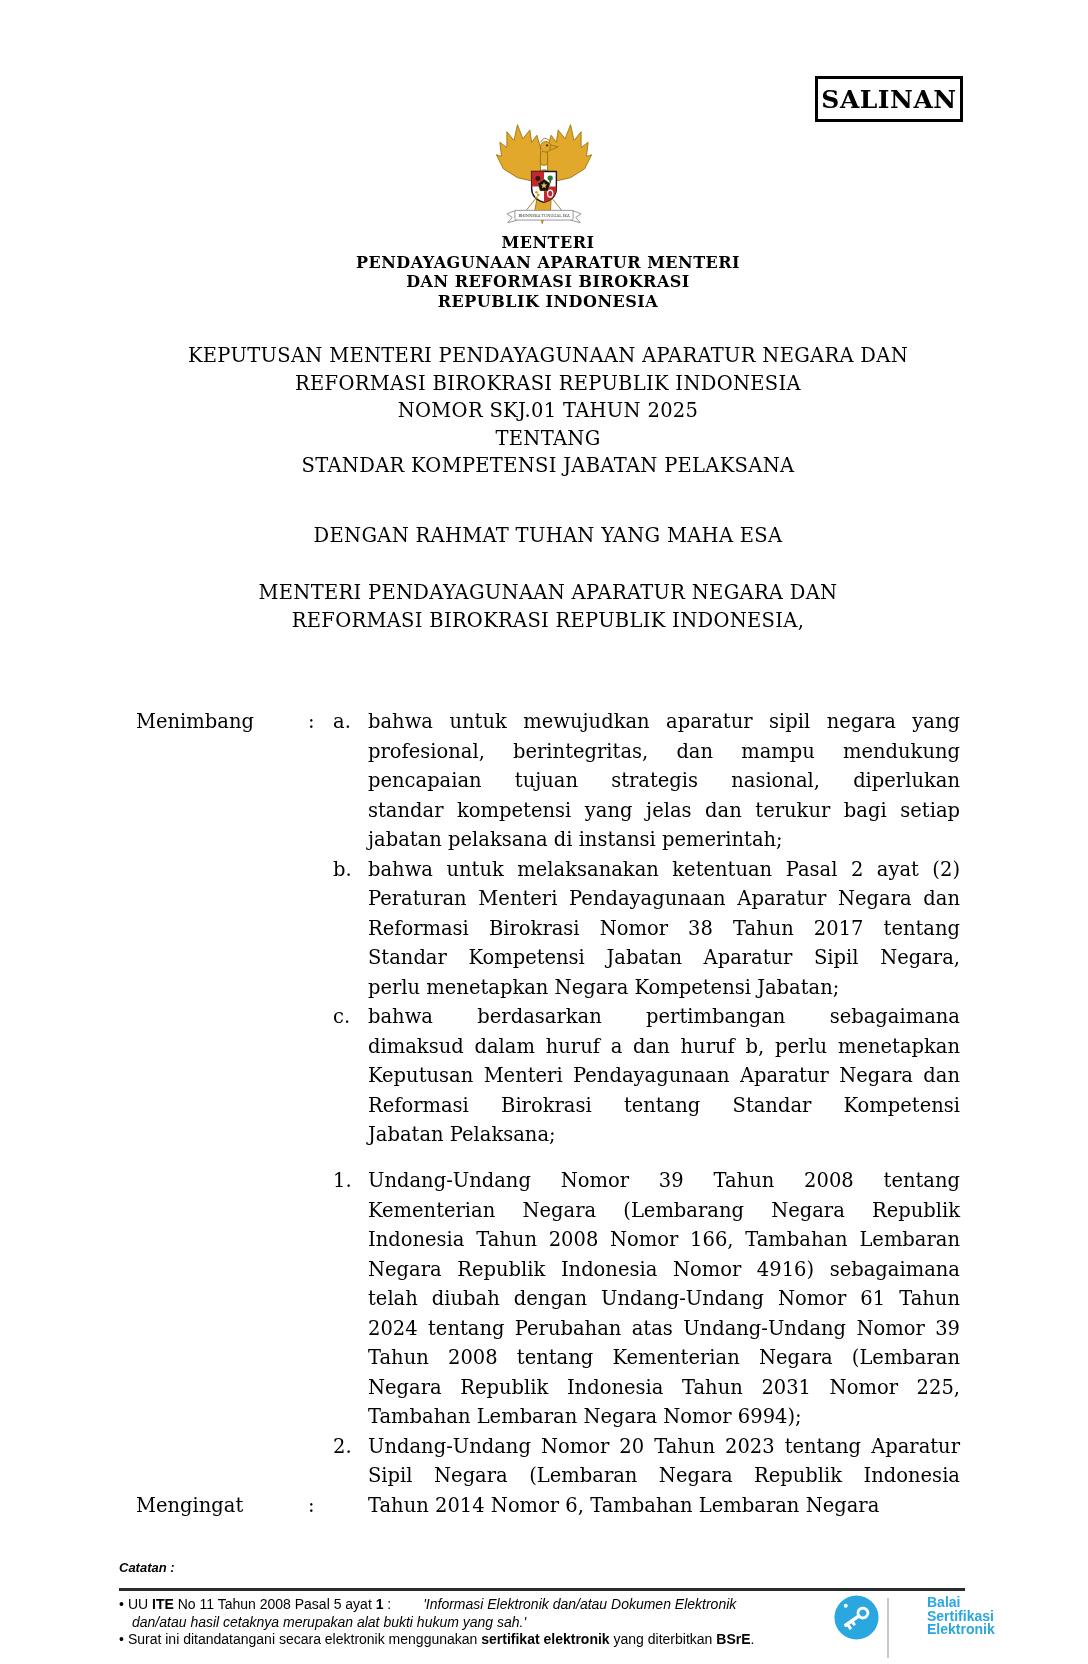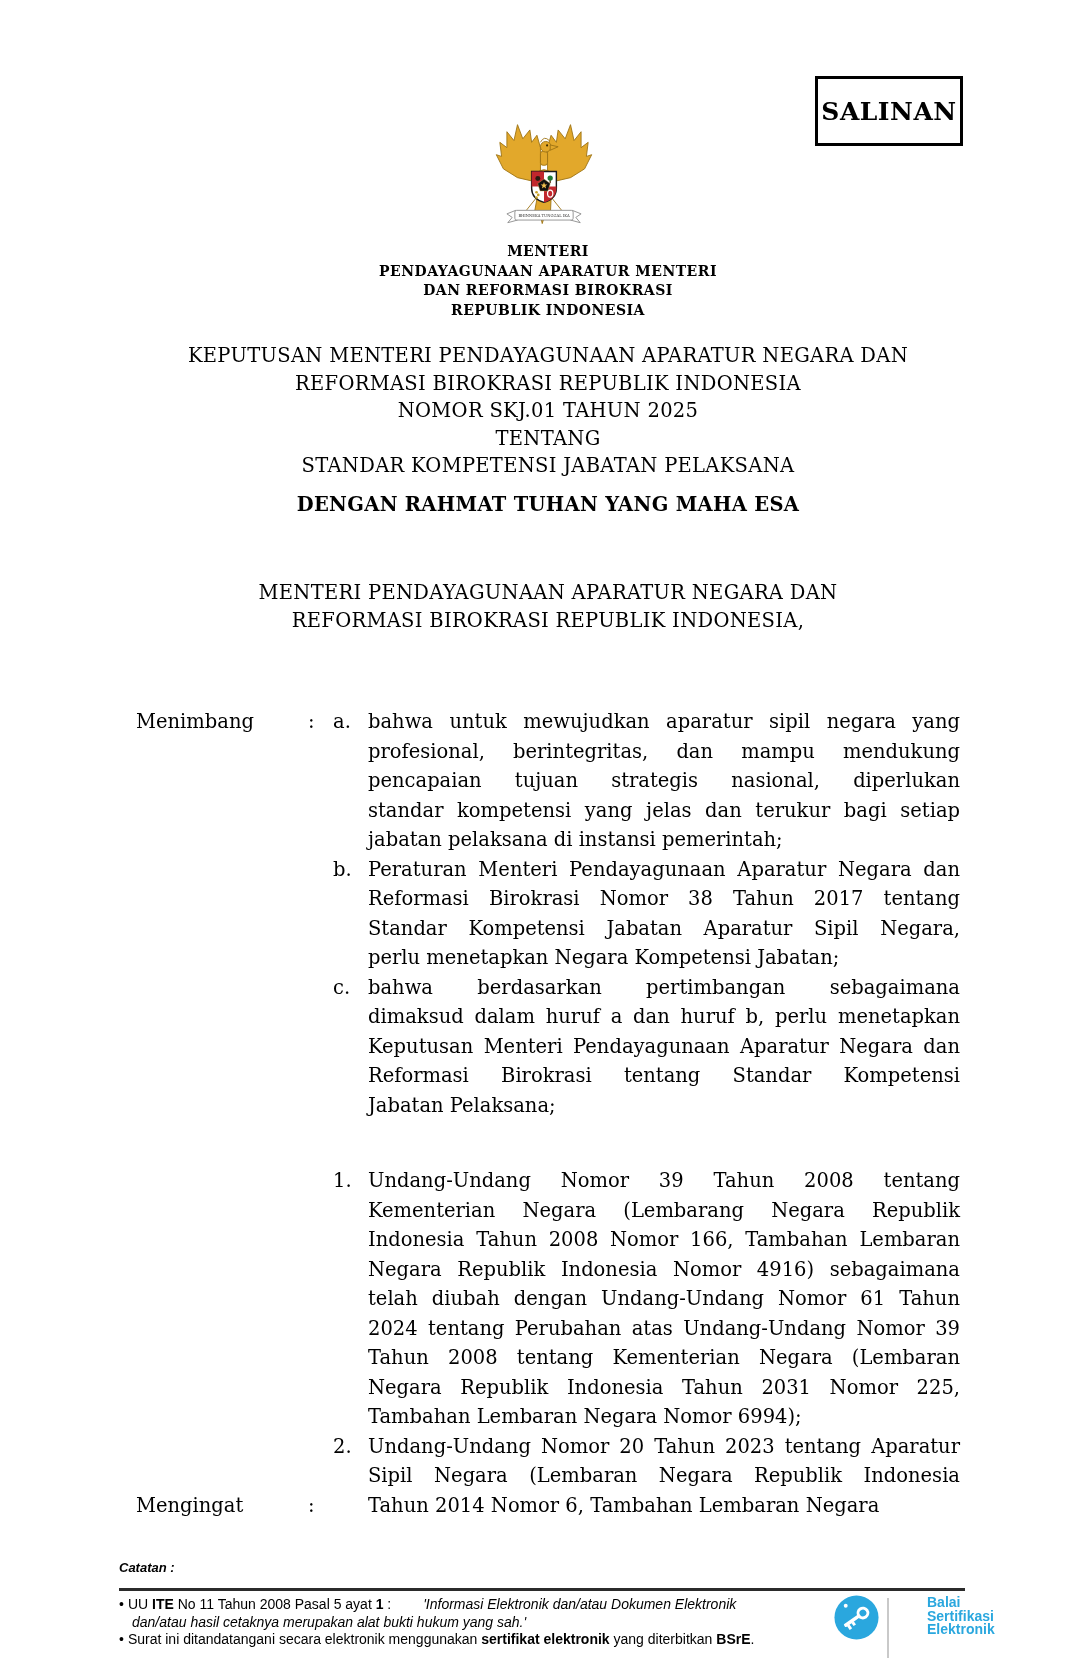--- a/index.html
+++ b/index.html
@@ -1,33 +1,33 @@
 <!DOCTYPE html>
 <html><head>
 <meta charset="utf-8">
 <style>
   html,body{margin:0;padding:0;background:#ffffff;}
   .page{position:relative;width:1088px;height:1664px;background:#fff;overflow:hidden;
         font-family:"DejaVu Serif","Liberation Serif",serif;color:#000;}
 
   
-  .salinan-box{position:absolute;left:815px;top:76px;width:148px;height:70px;
+  .salinan-box{position:absolute;left:815px;top:76px;width:148px;height:46px;
     border:3px solid #000;box-sizing:border-box;display:flex;align-items:center;justify-content:center;}
   .salinan-box span{font-weight:bold;font-size:25px;letter-spacing:0.5px;}
 
   
   .garuda{position:absolute;left:491px;top:119px;}
-  .ministry{position:absolute;left:136px;top:242px;width:824px;text-align:center;
-    font-weight:bold;font-size:14px;line-height:19.5px;letter-spacing:0.5px;}
+  .ministry{position:absolute;left:136px;top:233px;width:824px;text-align:center;
+    font-weight:bold;font-size:16px;line-height:19.5px;letter-spacing:0.5px;}
 
   
   .centerblock{position:absolute;left:136px;width:824px;text-align:center;
     font-size:19.5px;line-height:27.5px;letter-spacing:0.3px;}
   .doc-title{top:342px;}
-  .invocation{top:491px;font-weight:bold;}
+  .invocation{top:522px;}
   .authority{top:579px;}
 
   
   .clause{position:absolute;left:136px;width:824px;display:flex;
     font-size:19.5px;line-height:29.5px;margin-top:16px;}
   .clause-label{width:172px;flex:none;}
   .clause-colon{width:25px;flex:none;}
   .clause-items{flex:1;}
   .citem{display:flex;}
   .item-marker{width:35px;flex:none;}
@@ -135,20 +135,21 @@
             <div class="jline">profesional, berintegritas, dan mampu mendukung</div>
             <div class="jline">pencapaian tujuan strategis nasional, diperlukan</div>
             <div class="jline">standar kompetensi yang jelas dan terukur bagi setiap</div>
             <div class="jline">jabatan pelaksana di instansi pemerintah;</div>
           </div>
       </div>
         <div class="citem">
         <div class="item-marker">b.</div>
         <div class="item-lines">
 
+        <div class="jline">bahwa untuk melaksanakan ketentuan Pasal 2 ayat (2)</div>
             <div class="jline">Peraturan Menteri Pendayagunaan Aparatur Negara dan</div>
             <div class="jline">Reformasi Birokrasi Nomor 38 Tahun 2017 tentang</div>
             <div class="jline">Standar Kompetensi Jabatan Aparatur Sipil Negara,</div>
             <div class="jline">perlu menetapkan Negara Kompetensi Jabatan;</div>
           </div>
       </div>
         <div class="citem">
         <div class="item-marker">c.</div>
         <div class="item-lines">
 

